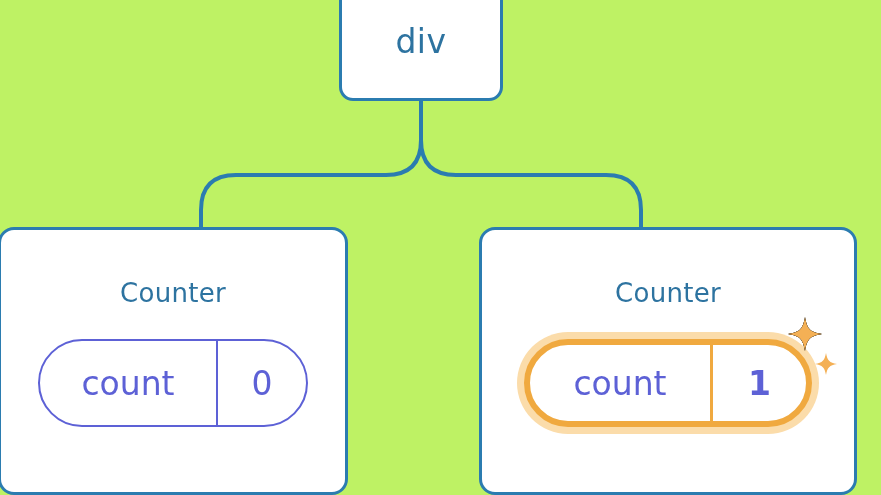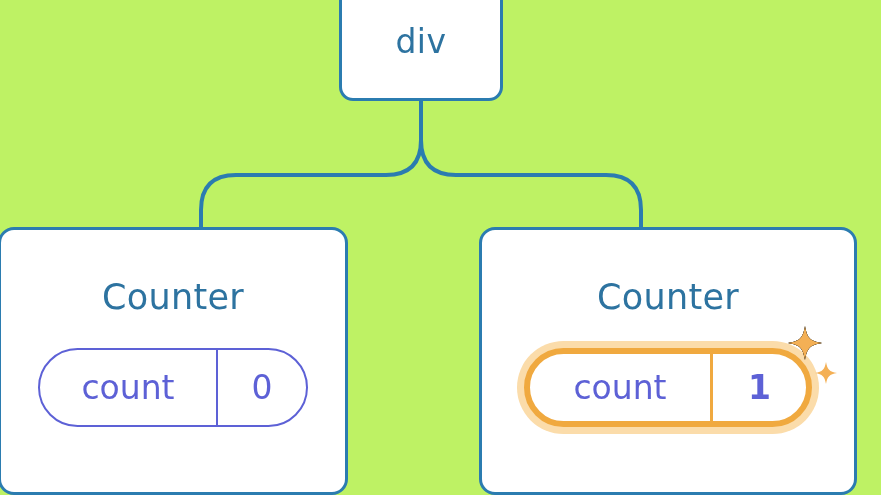--- a/index.html
+++ b/index.html
@@ -72,42 +72,42 @@
     width: 350px;
   }
 
   #node-right {
     left: 479px;
     width: 378px;
   }
 
   .child-title {
     color: #2d73a0;
-    font-size: 35px;
+    font-size: 26px;
     line-height: 1;
     font-weight: 400;
     letter-spacing: 0.3px;
     margin-top: 50px;
   }
 
   
   .pill-wrap {
     position: relative;
     margin-top: 33px;
     display: flex;
     justify-content: center;
     width: 100%;
   }
 
   .pill {
     position: relative;
     box-sizing: border-box;
     display: flex;
     align-items: stretch;
-    height: 79px;
+    height: 88px;
     border-radius: 44px;
     background: #ffffff;
   }
 
   .pill-plain {
     width: 270px;
     border: 2px solid #5d61d6;
   }
 
   .pill-highlight {

